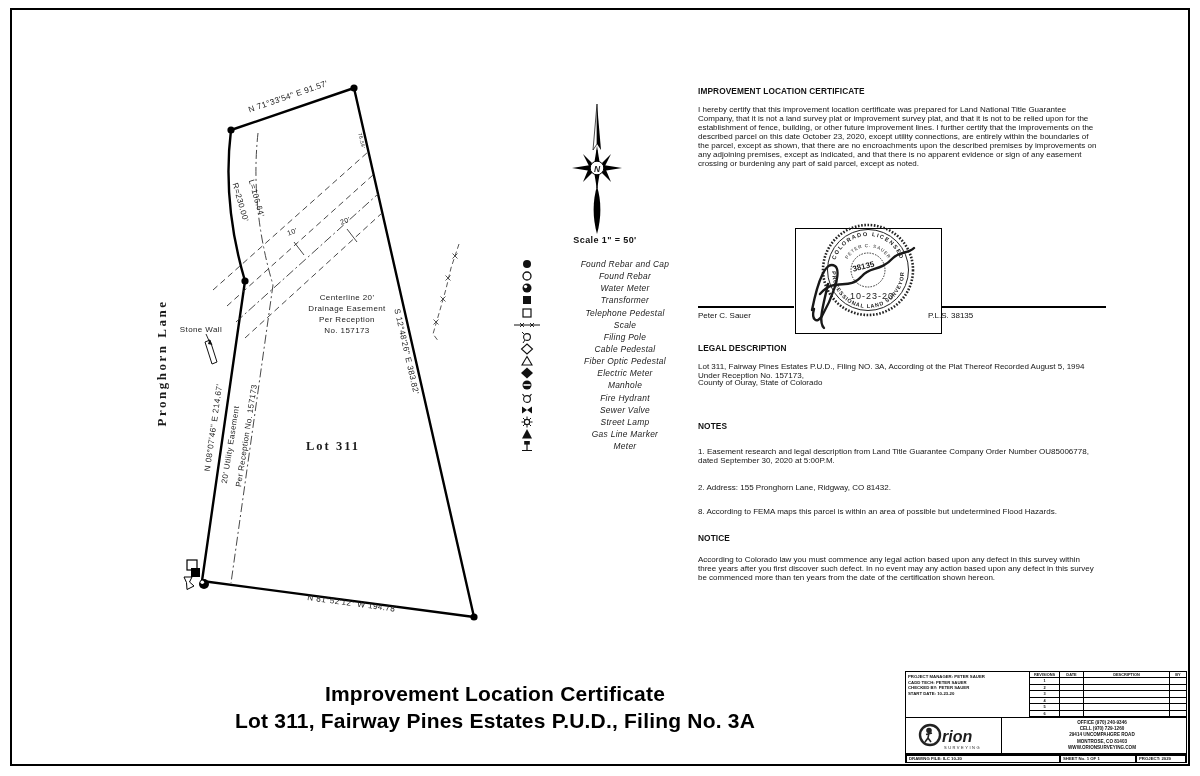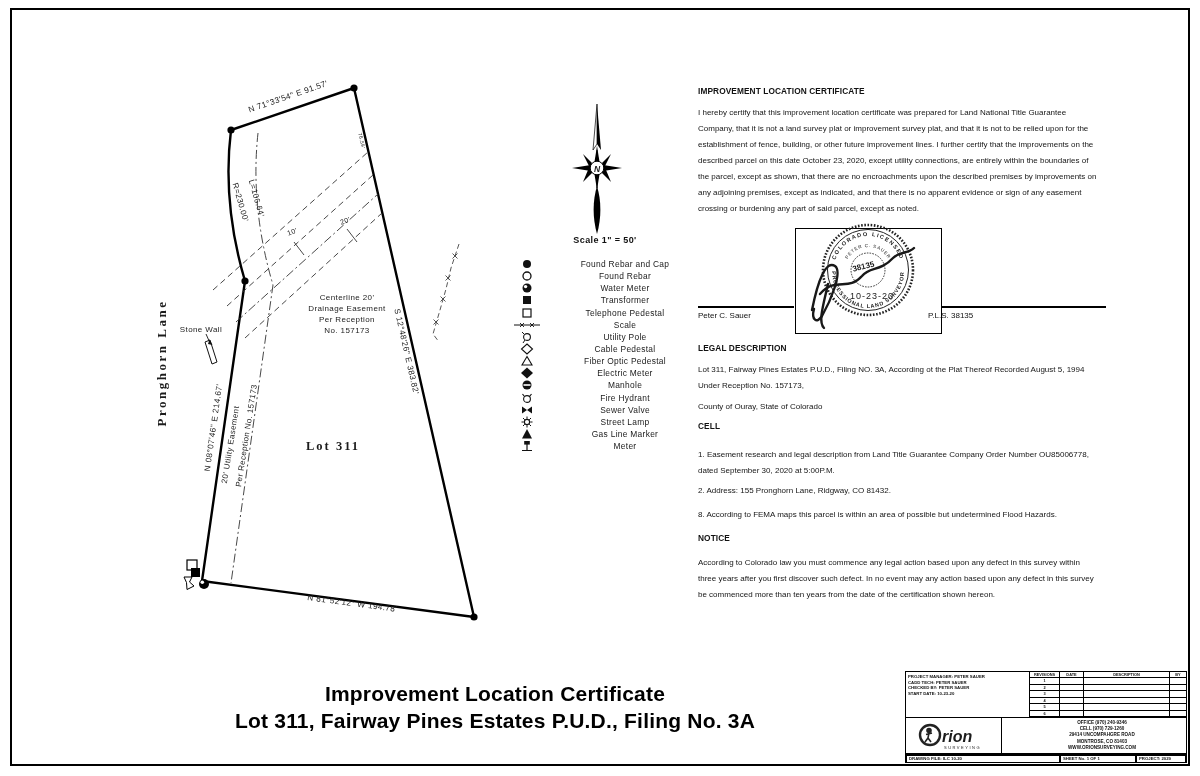--- a/index.html
+++ b/index.html
@@ -4,29 +4,29 @@
 <style>
   html,body{margin:0;padding:0;background:#e8e8e6;}
   .page{position:relative;width:1200px;height:776px;background:#ffffff;overflow:hidden;
         font-family:"Liberation Sans",sans-serif;color:#111;}
   .frame{position:absolute;left:10px;top:8px;width:1176px;height:754px;border:2px solid #000;}
   .abs{position:absolute;}
   svg text{font-family:"Liberation Sans",sans-serif;fill:#1c1c1c;}
   .cad{letter-spacing:.4px;}
   .serifcad{font-family:"Liberation Serif",serif;font-weight:bold;}
   
-  .legend{position:absolute;left:512px;top:258px;width:196px;}
+  .legend{position:absolute;left:512px;top:258px;width:196px;font-style:italic;}
   .lrow{display:flex;align-items:center;height:12.15px;}
   .licon{width:30px;display:flex;justify-content:center;flex:0 0 30px;}
   .llab{flex:1;text-align:center;font-size:8.4px;letter-spacing:.3px;color:#1a1a1a;white-space:nowrap;}
   .scalelab{position:absolute;left:520px;top:235px;width:170px;text-align:center;
             font-size:9px;font-weight:bold;letter-spacing:.4px;}
   
   .rh{position:absolute;left:698px;font-size:8.3px;font-weight:bold;letter-spacing:.1px;}
-  .rp{position:absolute;left:698px;font-size:8px;line-height:16px;width:400px;color:#151515;}
+  .rp{position:absolute;left:698px;font-size:8px;line-height:9px;width:400px;color:#151515;}
   .sigline{position:absolute;height:2px;background:#000;}
   .signame{position:absolute;font-size:8px;}
   .stampbox{position:absolute;left:795px;top:228px;width:145px;height:104px;border:1.5px solid #000;}
   
   .bigtitle{position:absolute;left:150px;top:681px;width:690px;text-align:center;
             font-weight:bold;font-size:21px;line-height:26.5px;color:#000;letter-spacing:.2px;}
   
   .tb{position:absolute;left:905px;top:671px;width:282px;height:92px;border:1.5px solid #000;
       box-sizing:border-box;background:#fff;font-family:"Liberation Sans",sans-serif;}
   .tb-row1{display:flex;height:45px;border-bottom:1px solid #000;}
@@ -189,21 +189,21 @@
         </span>
       <span class="llab">Scale</span>
       </div>
     <div class="lrow">
       <span class="licon">
           <svg width="14" height="12">
             <circle cx="7" cy="6" r="3.4" fill="#fff" stroke="#111" stroke-width="1.1"></circle>
             <path d="M4,3 L2,1 M5,9 L3,12" stroke="#111" stroke-width="1"></path>
           </svg>
         </span>
-      <span class="llab">Utility Pole</span>
+      <span class="llab">Filing Pole</span>
       </div>
     <div class="lrow">
       <span class="licon">
           <svg width="14" height="12">
             <path d="M7,1 L12.5,6 L7,11 L1.5,6 Z" fill="#fff" stroke="#111" stroke-width="1.1"></path>
           </svg>
         </span>
       <span class="llab">Cable Pedestal</span>
       </div>
     <div class="lrow">
@@ -307,23 +307,23 @@
     </g>
   </svg>
 
   <div class="sigline" style="left:698px;top:306px;width:96px"></div>
   <div class="sigline" style="left:941px;top:306px;width:165px"></div>
   <div class="signame" style="left:698px;top:311px">Peter C. Sauer</div>
   <div class="signame" style="left:928px;top:311px">P.L.S. 38135</div>
 
   <div class="rh" style="top:343px">LEGAL DESCRIPTION</div>
   <div class="rp" style="top:362px;width:388px">Lot 311, Fairway Pines Estates P.U.D., Filing NO. 3A, According ot the Plat Thereof Recorded August 5, 1994 Under Reception No. 157173,</div>
-  <div class="rp" style="top:399px">County of Ouray, State of Colorado</div>
-
-  <div class="rh" style="top:421px">CELL</div>
+  <div class="rp" style="top:378px">County of Ouray, State of Colorado</div>
+
+  <div class="rh" style="top:421px">NOTES</div>
   <div class="rp" style="top:447px;width:392px">1. Easement research and legal description from Land Title Guarantee Company Order Number OU85006778, dated September 30, 2020 at 5:00P.M.</div>
   <div class="rp" style="top:483px">2. Address: 155 Pronghorn Lane, Ridgway, CO 81432.</div>
   <div class="rp" style="top:507px;width:392px">8. According to FEMA maps this parcel is within an area of possible but undetermined Flood Hazards.</div>
 
   <div class="rh" style="top:533px">NOTICE</div>
   <div class="rp" style="top:555px;width:396px">According to Colorado law you must commence any legal action based upon any defect in this survey within three years after you first discover such defect. In no event may any action based upon any defect in this survey be commenced more than ten years from the date of the certification shown hereon.</div>
 
   <div class="bigtitle">
     <div>Improvement Location Certificate</div>
     <div>Lot 311, Fairway Pines Estates P.U.D., Filing No. 3A</div>

